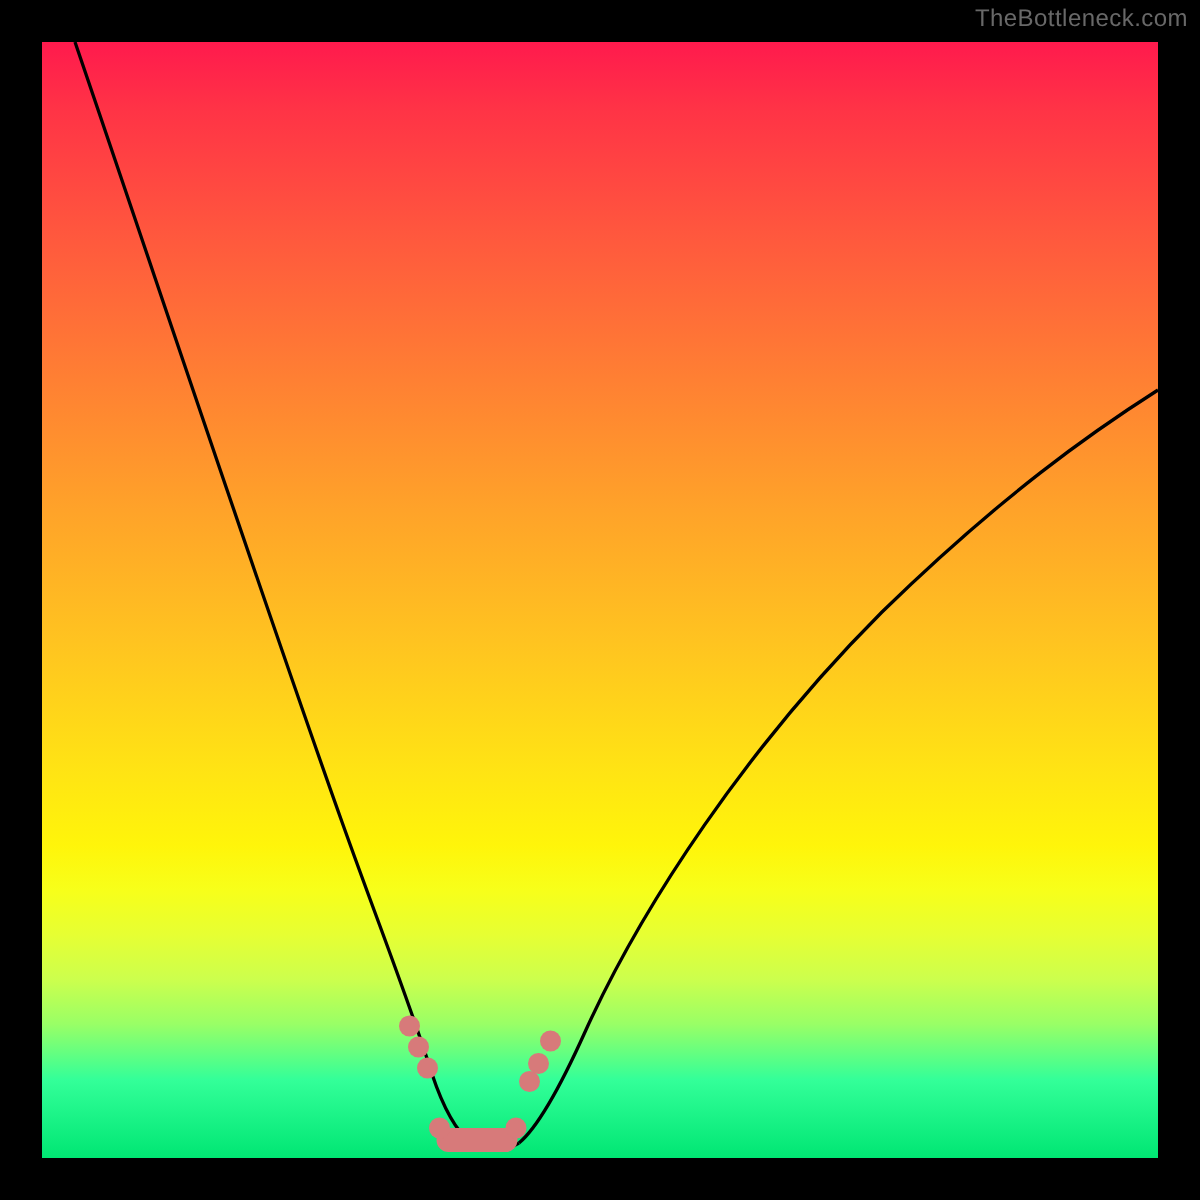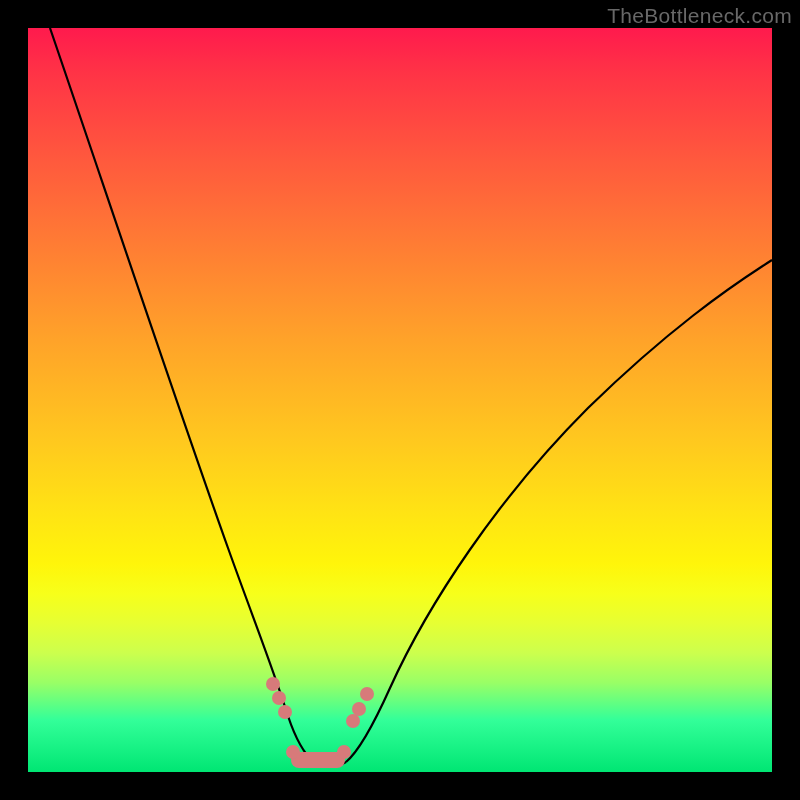--- a/index.html
+++ b/index.html
@@ -32,21 +32,21 @@
       #99ff66 88%,
       #33ff99 93%,
       #00e673 100%
     );
   }
   .watermark {
     position: absolute;
     top: 4px;
     right: 8px;
     color: #686868;
-    font-size: 21px;
+    font-size: 16px;
     font-weight: 500;
     letter-spacing: 0.3px;
     z-index: 10;
   }
   svg.curve {
     position: absolute;
     left: 0;
     top: 0;
     width: 744px;
     height: 744px;

